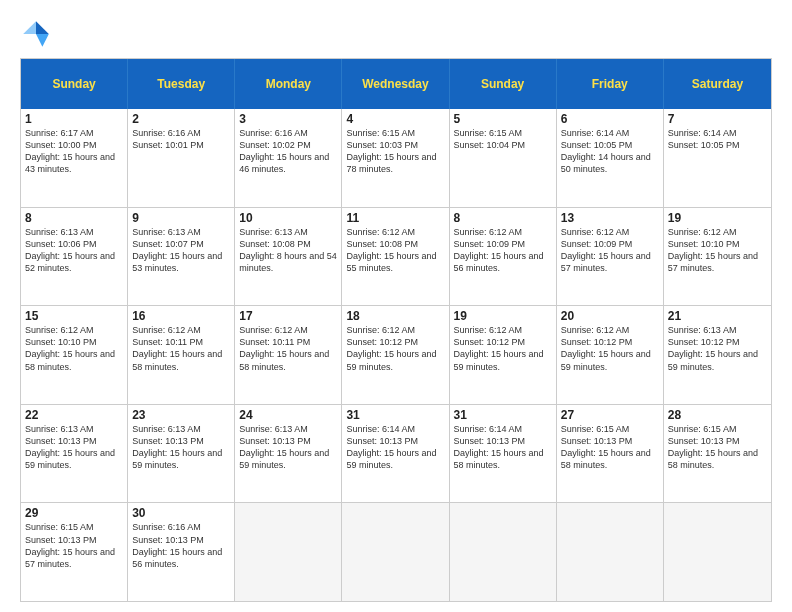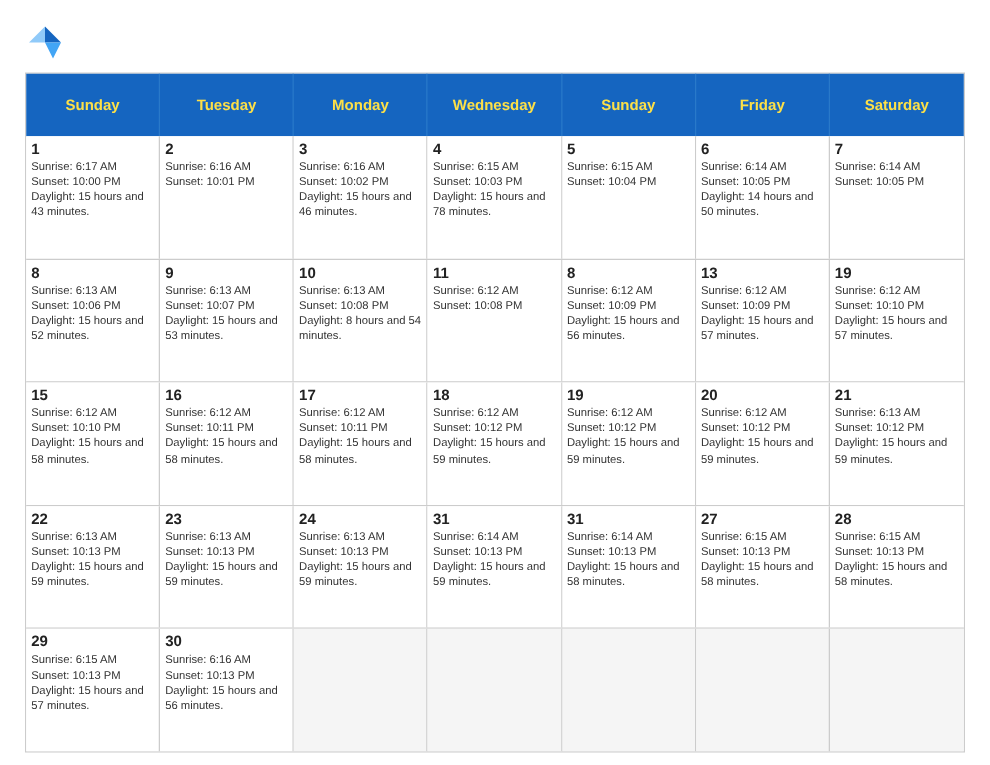--- a/index.html
+++ b/index.html
@@ -197,20 +197,21 @@
           <div class="cal-cell">
             <div class="day-num">10</div>
             <div class="cell-line">Sunrise: 6:13 AM</div>
             <div class="cell-line">Sunset: 10:08 PM</div>
             <div class="cell-line">Daylight: 8 hours and 54 minutes.</div>
           </div>
           <div class="cal-cell">
             <div class="day-num">11</div>
             <div class="cell-line">Sunrise: 6:12 AM</div>
             <div class="cell-line">Sunset: 10:08 PM</div>
+            <div class="cell-line">Daylight: 15 hours and 55 minutes.</div>
           </div>
           <div class="cal-cell">
             <div class="day-num">8</div>
             <div class="cell-line">Sunrise: 6:12 AM</div>
             <div class="cell-line">Sunset: 10:09 PM</div>
             <div class="cell-line">Daylight: 15 hours and 56 minutes.</div>
           </div>
           <div class="cal-cell">
             <div class="day-num">13</div>
             <div class="cell-line">Sunrise: 6:12 AM</div>

